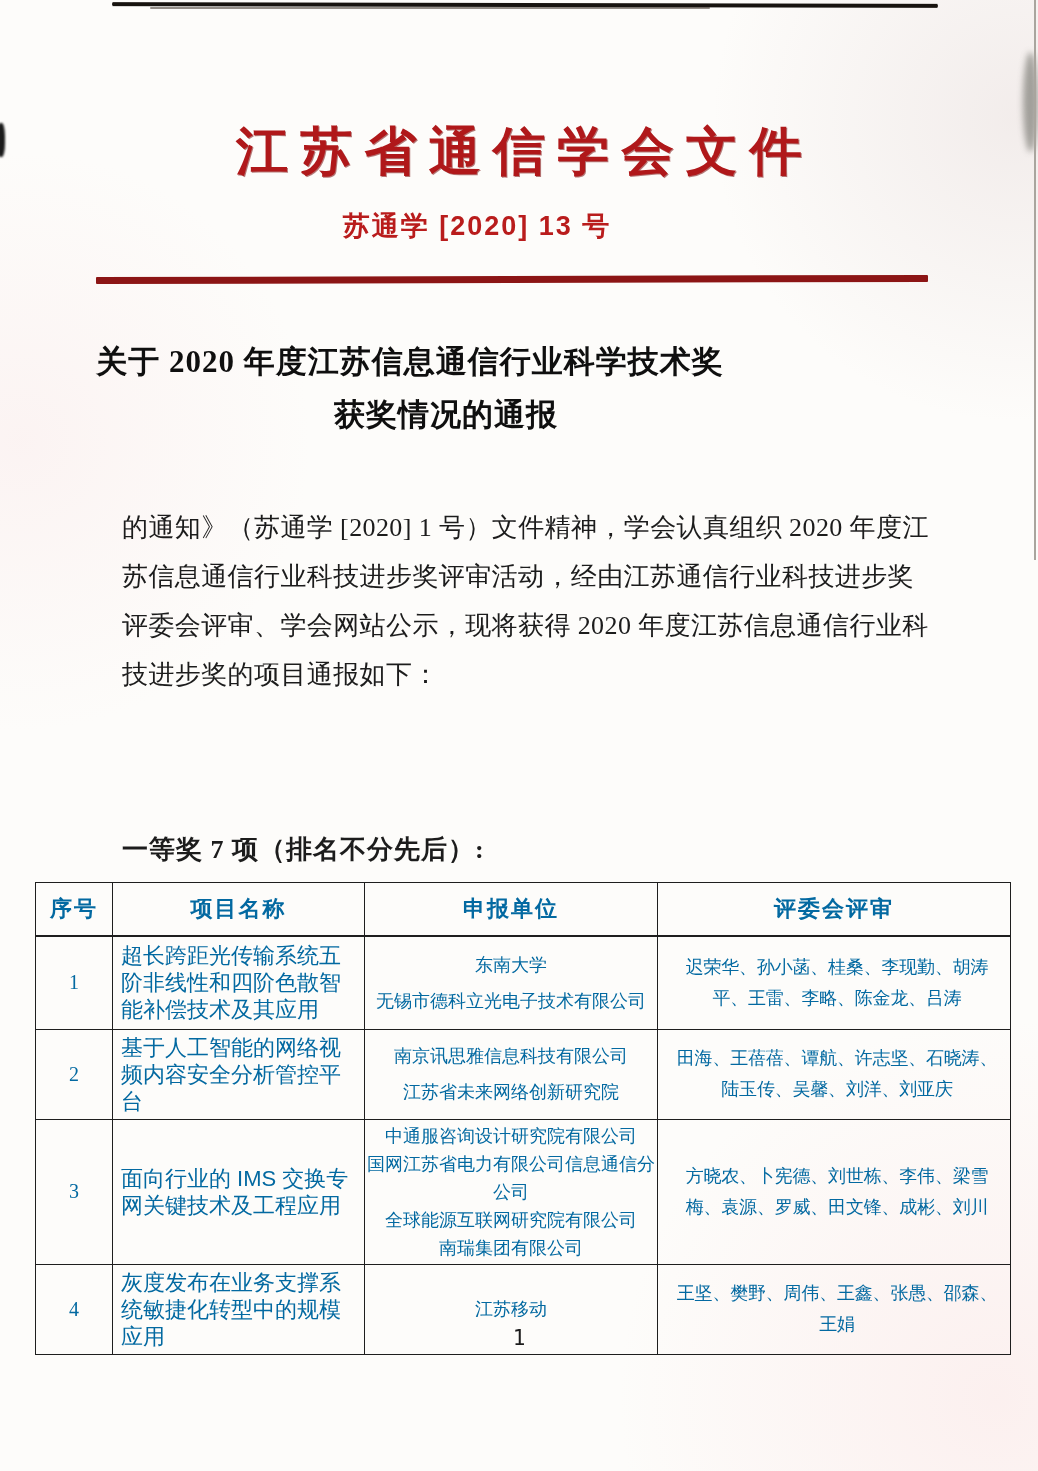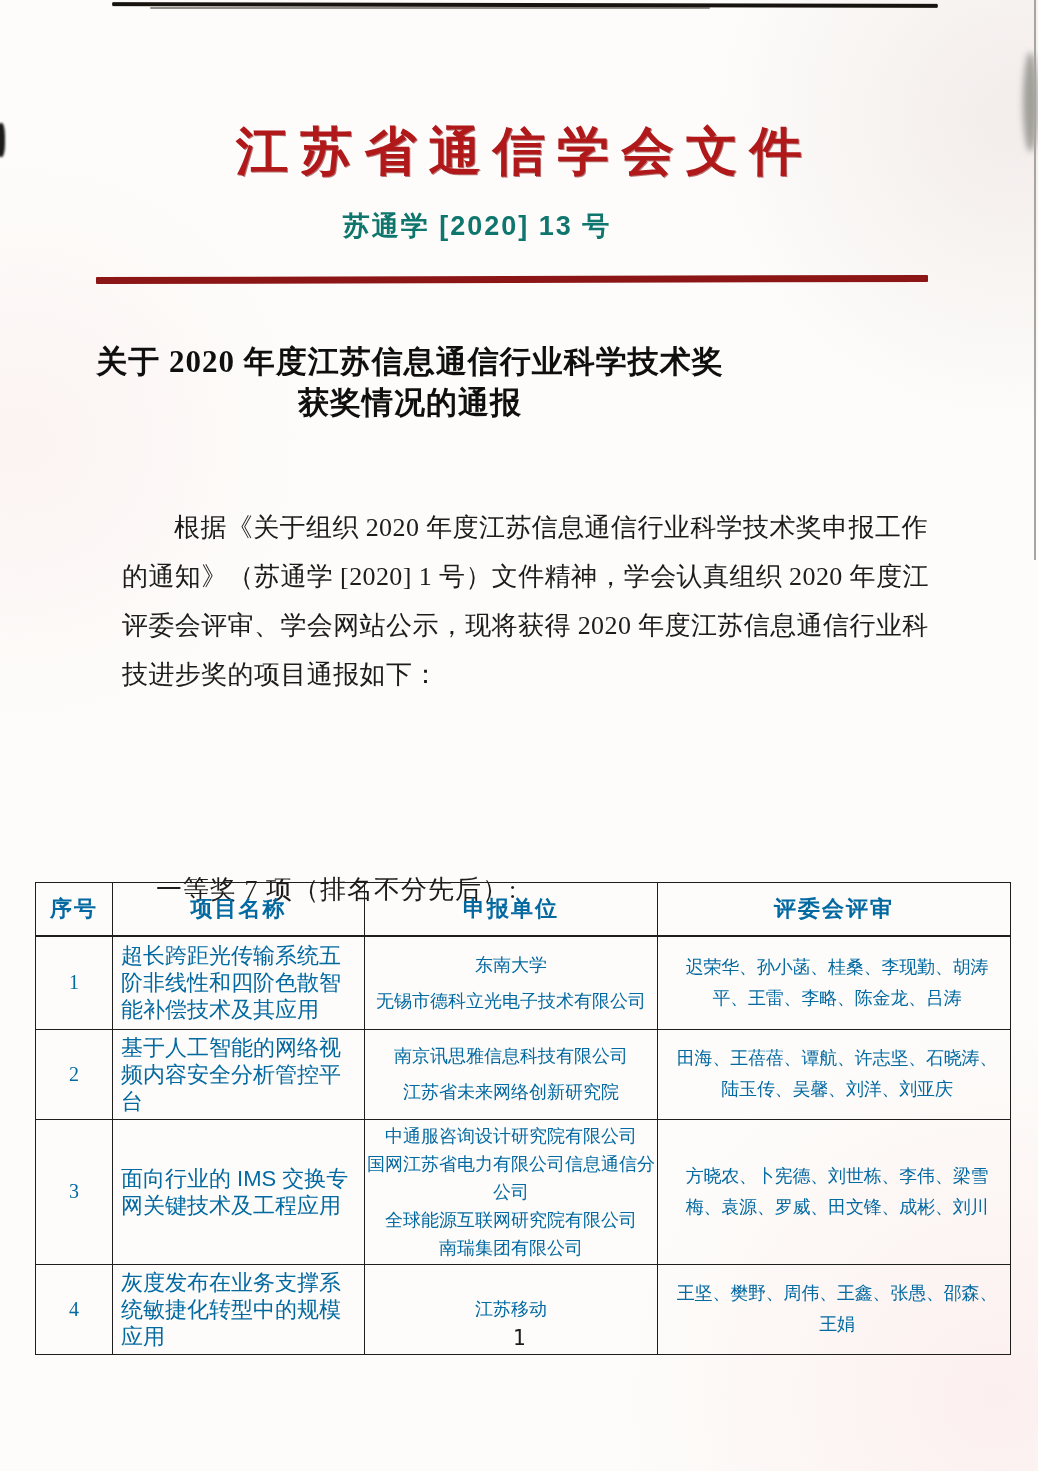--- a/index.html
+++ b/index.html
@@ -28,32 +28,32 @@
     font-size:52px;font-weight:bold;line-height:104px;
     letter-spacing:.235em;text-indent:.235em;
     color:#b0181a;
     text-shadow:1px 1px 0 rgba(120,10,10,.55);
     font-family:"Liberation Serif","DejaVu Serif",serif;
   }
   .doc-number{
     left:0;top:208px;width:954px;text-align:center;
     font-size:27px;font-weight:bold;letter-spacing:2px;
     font-family:"Liberation Sans","DejaVu Sans",sans-serif;
-    color:#0f766e;
+    color:#b91c1c;
   }
   .red-rule{left:96px;top:276px;width:832px;height:7px;background:#8c1515;transform:rotate(-.15deg);border-radius:1px;}
 
   .doc-title{left:0;width:820px;text-align:center;font-size:31px;font-weight:bold;letter-spacing:1px;color:#0f0f0f;}
   .doc-title.l1{top:341px;}
-  .doc-title.l2{top:382px;}
+  .doc-title.l2{top:394px;margin-left:36px;}
   .body-block{left:122px;top:503px;width:812px;font-size:26px;line-height:49px;letter-spacing:.4px;}
   .body-line{white-space:nowrap;}
   .body-line.indent{text-indent:52px;}
 
-  .section-label{left:122px;top:872px;font-size:26px;font-weight:normal;letter-spacing:1px;margin-left:34px;}
+  .section-label{left:122px;top:832px;font-size:26px;font-weight:bold;letter-spacing:1px;}
 
   
   table.awards{
     position:absolute;left:35px;top:882px;width:975px;
     border-collapse:collapse;table-layout:fixed;
     font-family:"Liberation Sans","DejaVu Sans",sans-serif;
     color:#0369a1;
   }
   table.awards td,table.awards th{border:1.6px solid #1e1e1e;vertical-align:middle;overflow:hidden;}
   table.awards tr.hdr th{height:50px;font-size:22px;font-weight:600;letter-spacing:2px;border-bottom-width:2.4px;}
@@ -81,22 +81,22 @@
 <div class="abs scan-right-line"></div>
 
 <div class="abs org-header">江苏省通信学会文件</div>
 <div class="abs doc-number">苏通学 [2020] 13 号</div>
 <div class="abs red-rule"></div>
 
 <div class="abs doc-title l1">关于 2020 年度江苏信息通信行业科学技术奖</div>
 <div class="abs doc-title l2">获奖情况的通报</div>
 
 <div class="abs body-block">
-  <div class="body-line indent">根据《关于组织 2020 年度江苏信息通信行业科学技术奖申报工作</div>
   <div class="body-line">的通知》（苏通学 [2020] 1 号）文件精神，学会认真组织 2020 年度江</div>
+  <div class="body-line">苏信息通信行业科技进步奖评审活动，经由江苏通信行业科技进步奖</div>
   <div class="body-line">评委会评审、学会网站公示，现将获得 2020 年度江苏信息通信行业科</div>
   <div class="body-line">技进步奖的项目通报如下：</div>
 </div>
 
 <div class="abs section-label">一等奖 7 项（排名不分先后）:</div>
 
 <table class="awards">
   <colgroup>
       <col class="c-no">
       <col class="c-proj">

